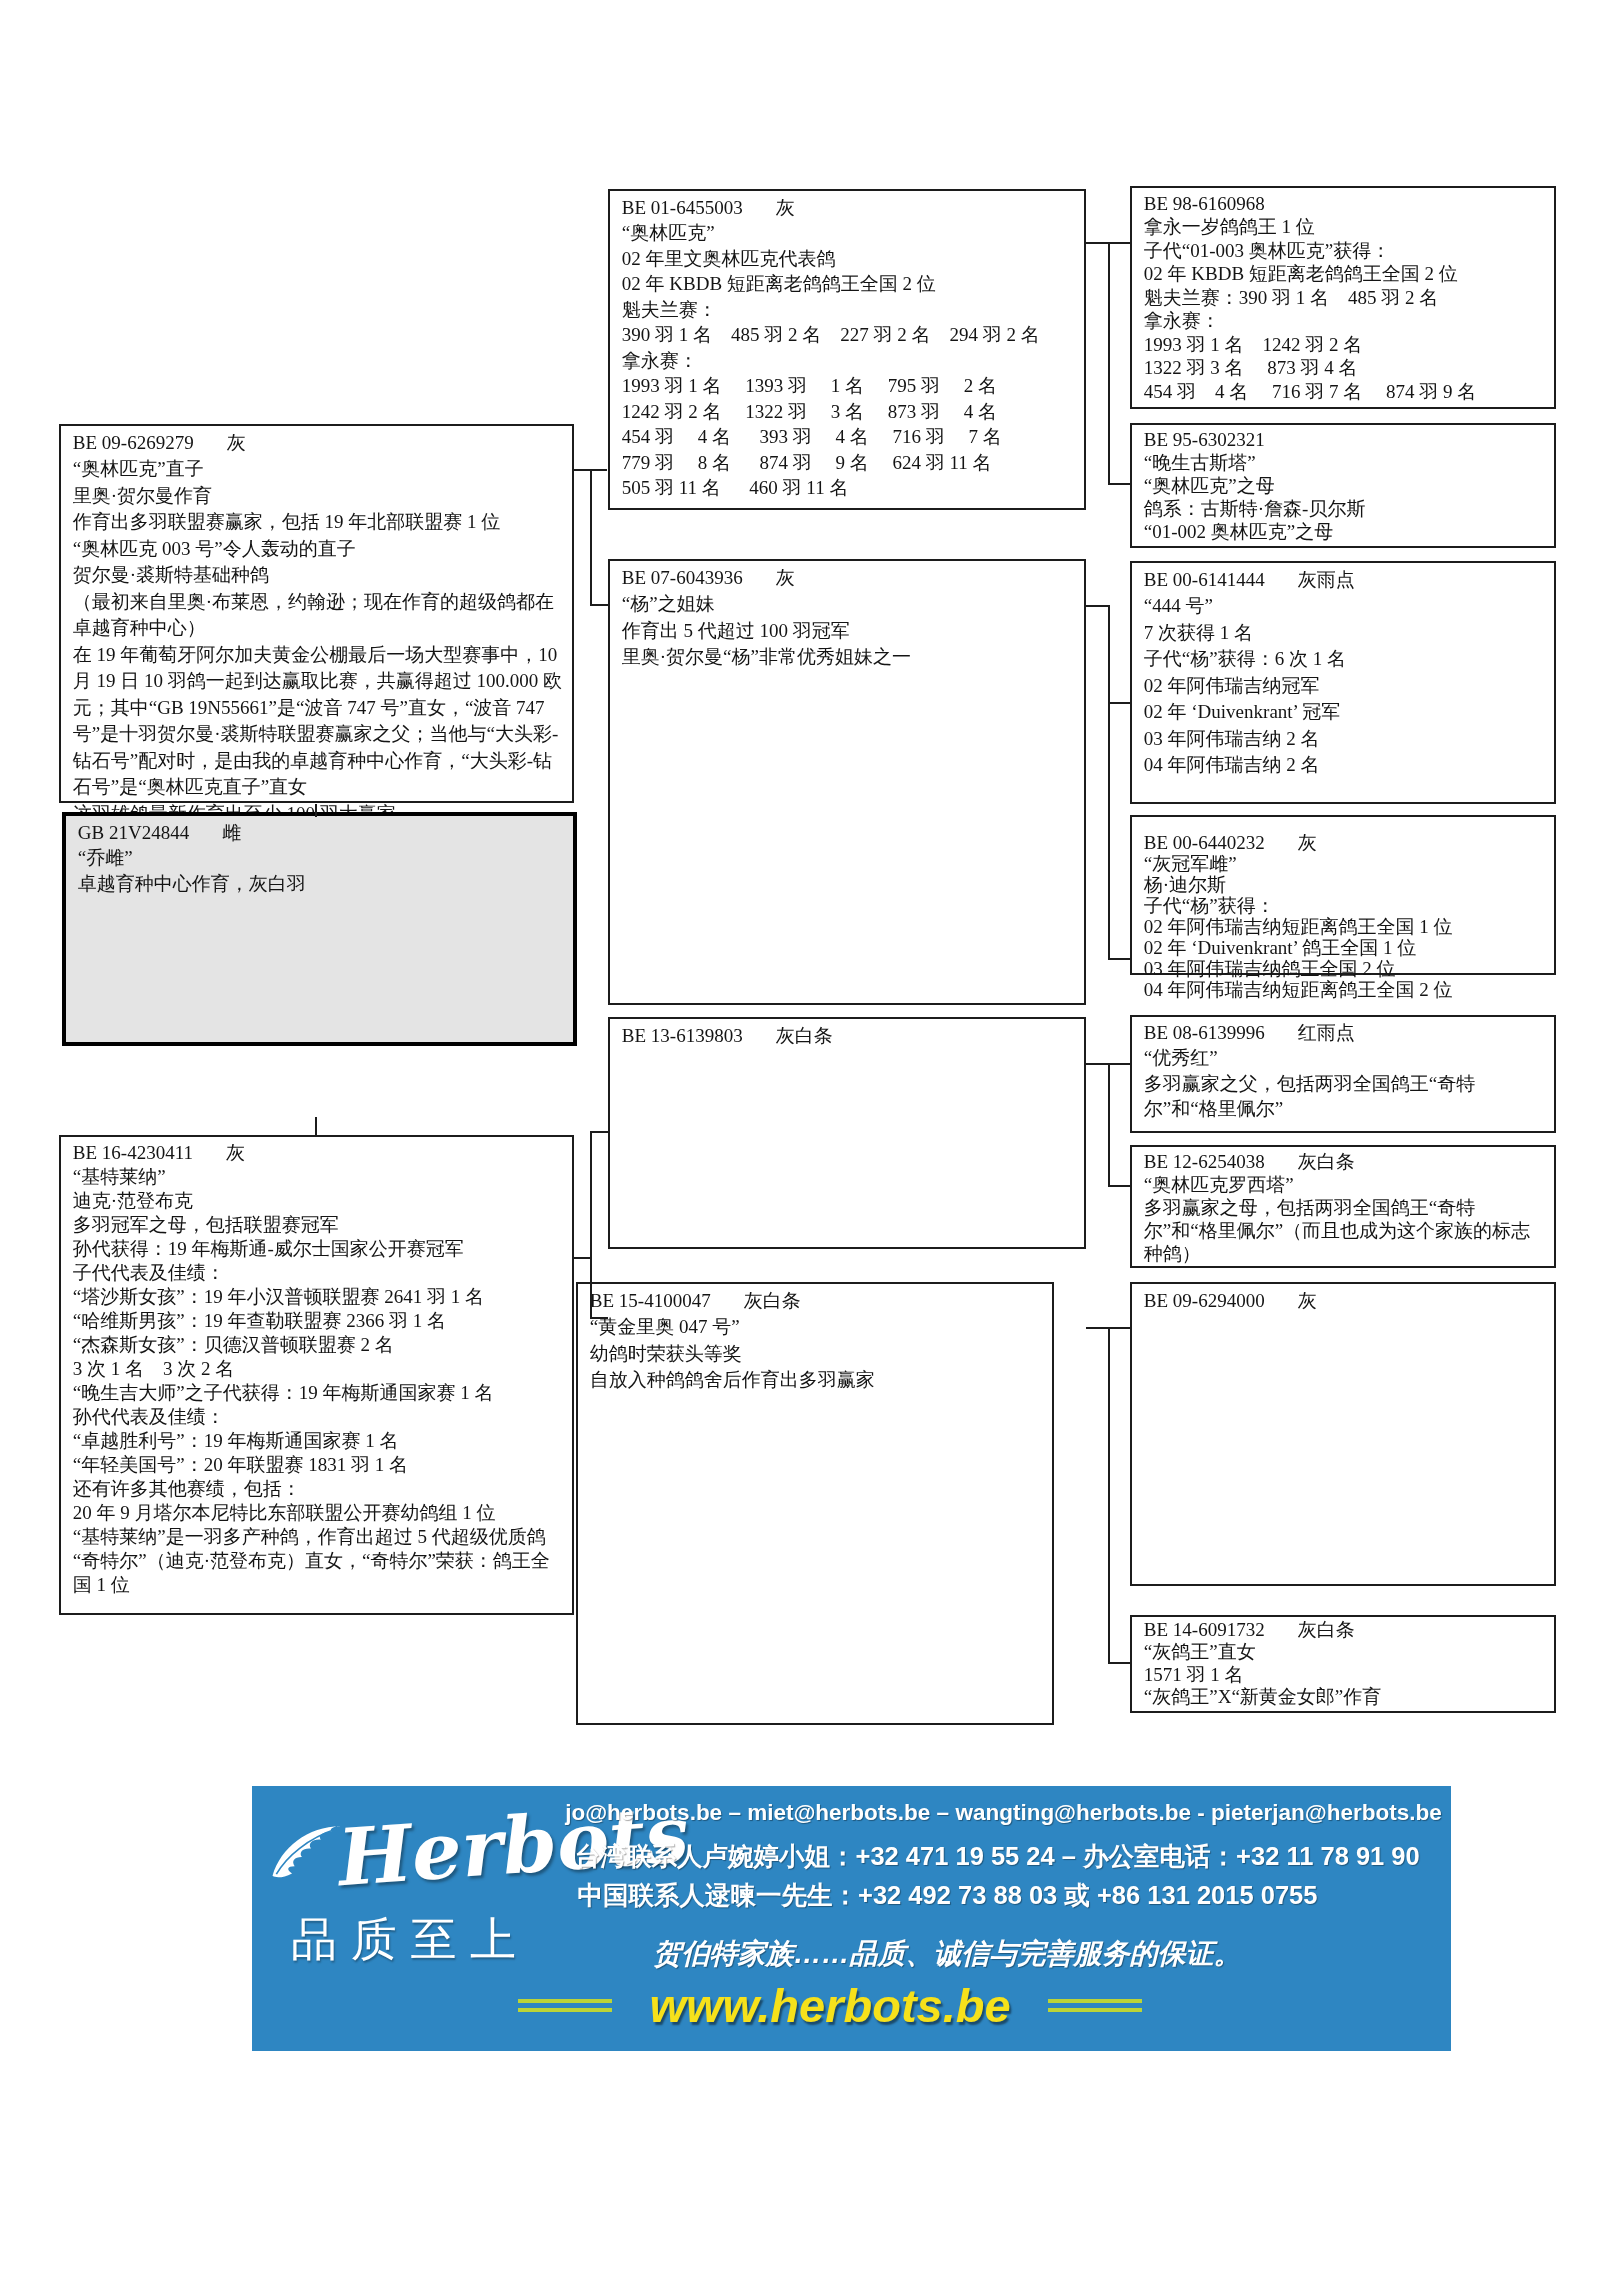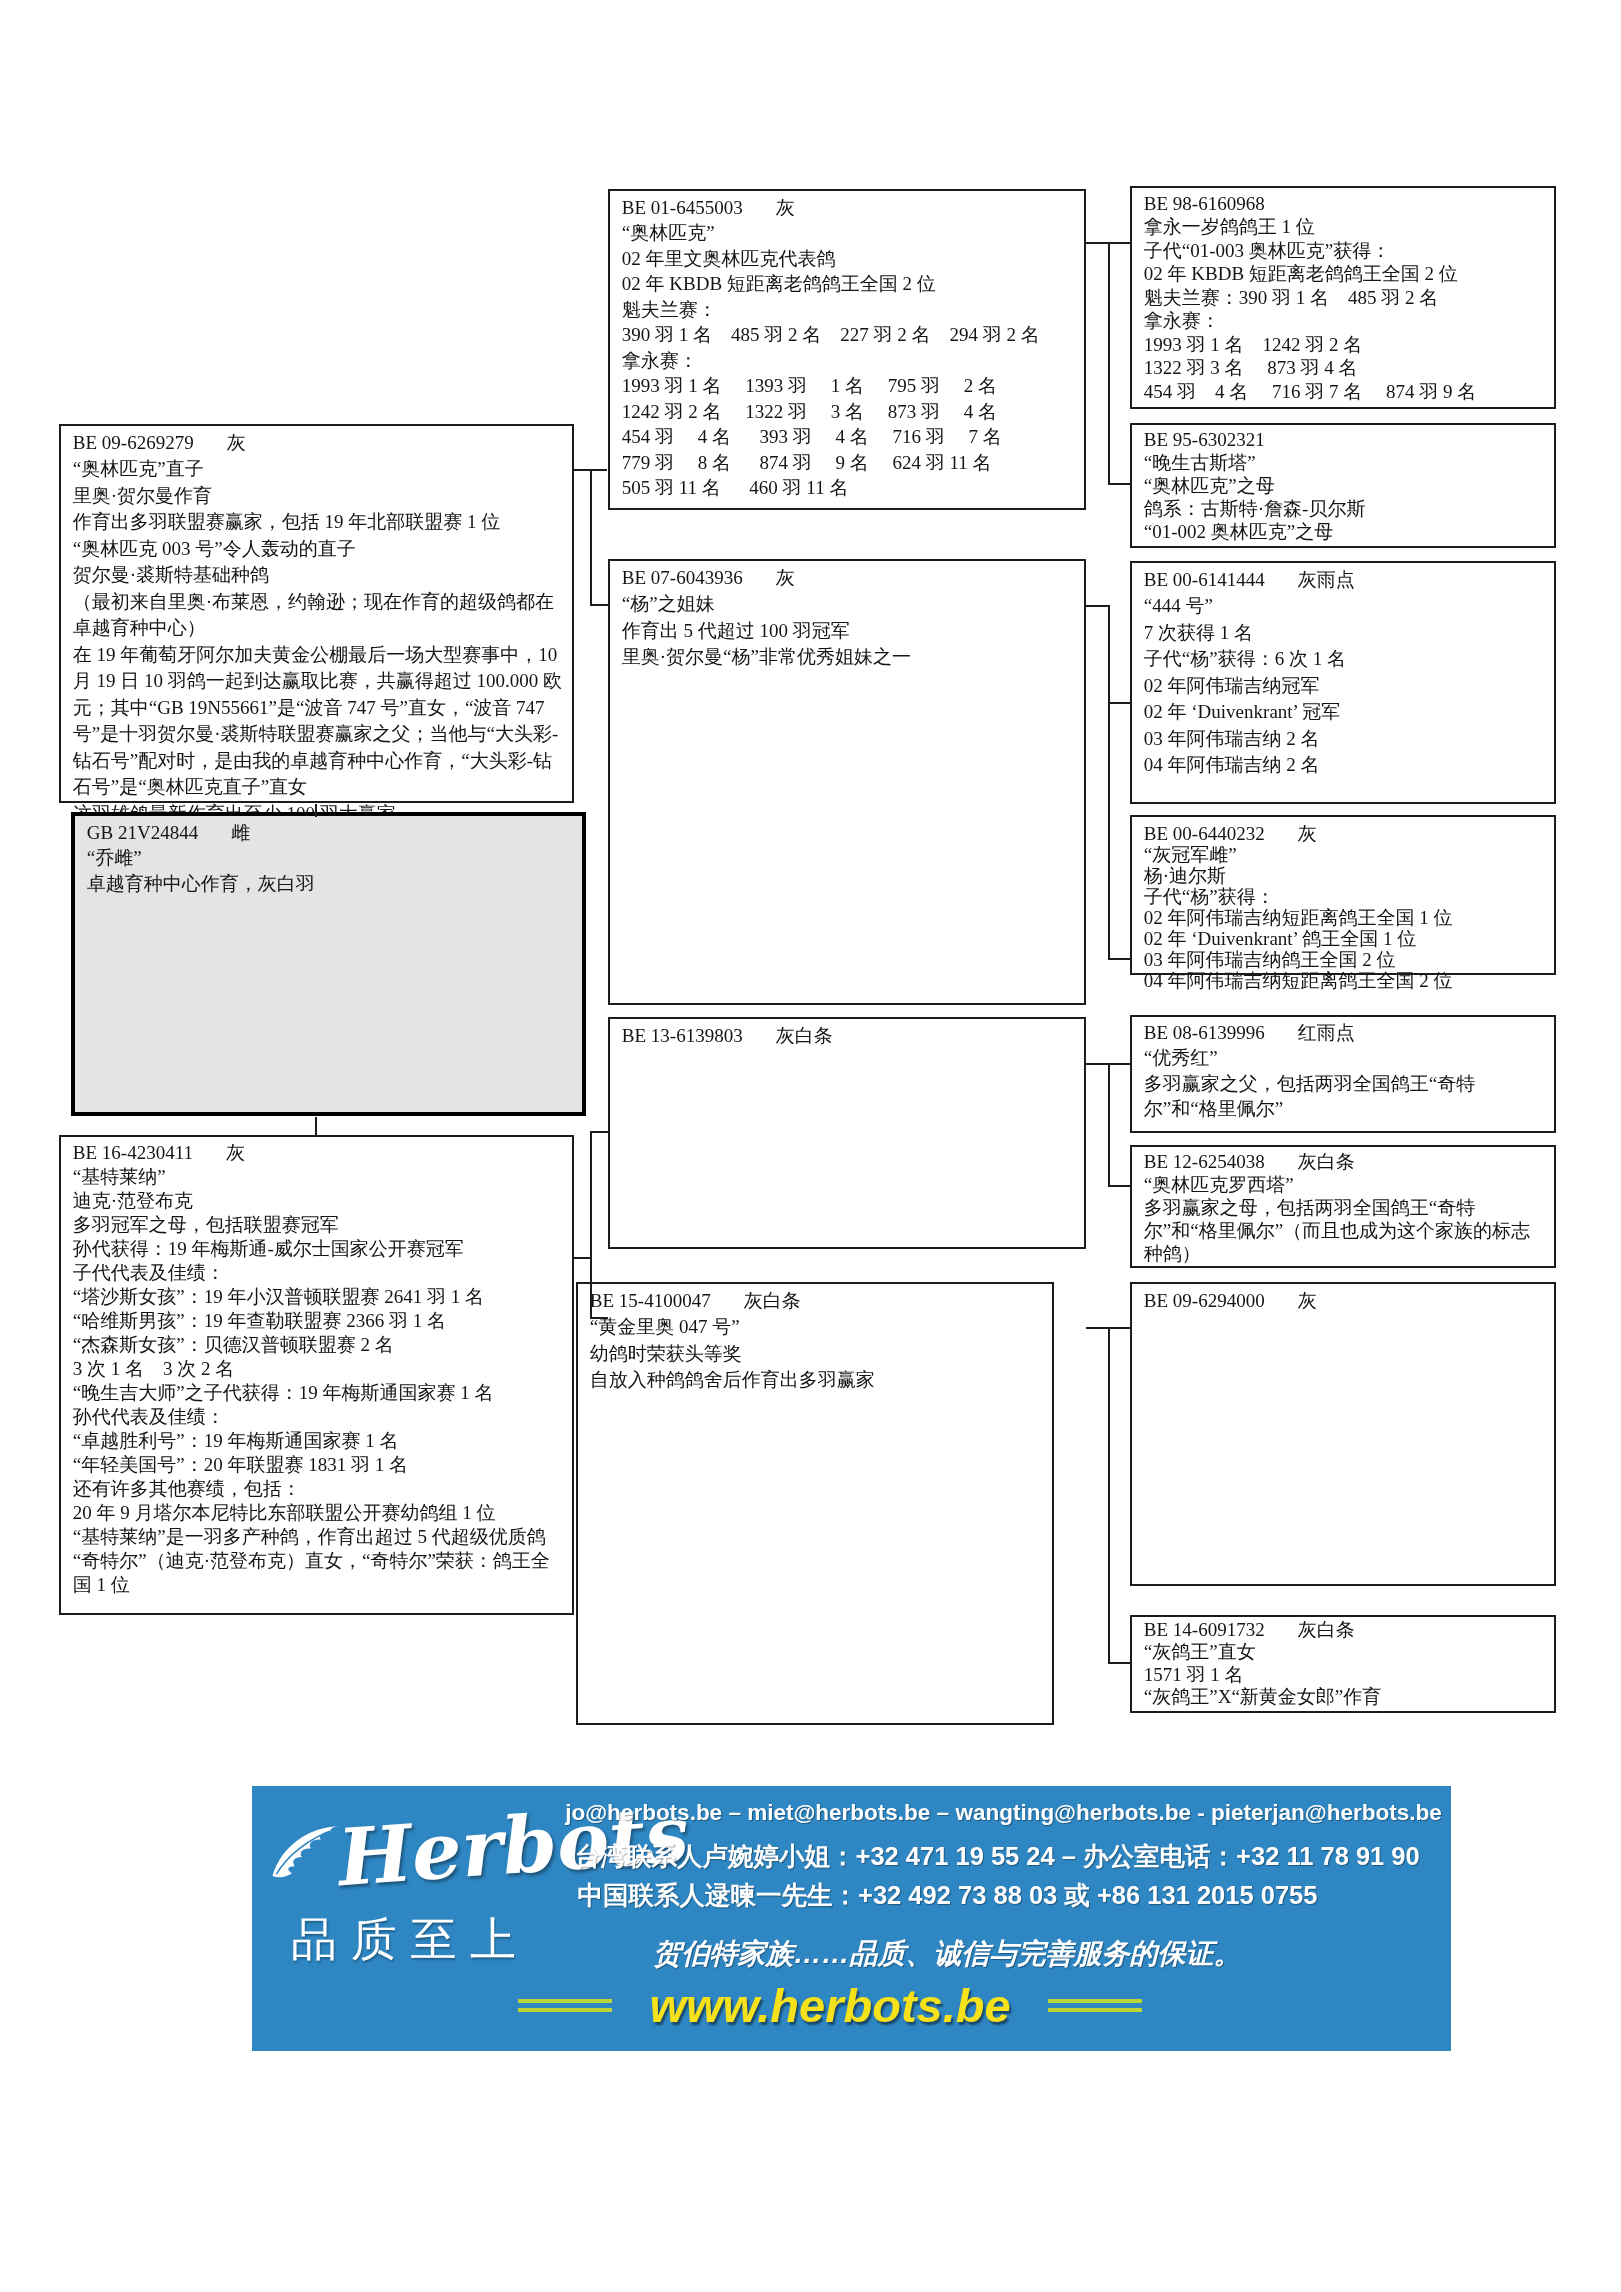--- a/index.html
+++ b/index.html
@@ -44,21 +44,21 @@
     <div class="pbody">“奥林匹克”直子
 里奥·贺尔曼作育
 作育出多羽联盟赛赢家，包括 19 年北部联盟赛 1 位
 “奥林匹克 003 号”令人轰动的直子
 贺尔曼·裘斯特基础种鸽
 （最初来自里奥·布莱恩，约翰逊；现在作育的超级鸽都在卓越育种中心）
 在 19 年葡萄牙阿尔加夫黄金公棚最后一场大型赛事中，10 月 19 日 10 羽鸽一起到达赢取比赛，共赢得超过 100.000 欧元；其中“GB 19N55661”是“波音 747 号”直女，“波音 747 号”是十羽贺尔曼·裘斯特联盟赛赢家之父；当他与“大头彩-钻石号”配对时，是由我的卓越育种中心作育，“大头彩-钻石号”是“奥林匹克直子”直女
 这羽雄鸽最新作育出至少 100 羽大赢家</div>
   </div>
 
-  <div class="pbox subject" style="left:71px;top:812px;width:515px;height:304px;">
+  <div class="pbox subject" style="left:62px;top:812px;width:515px;height:234px;">
     <div class="hdr"><span>GB 21V24844</span><span class="ctag">雌</span></div>
     <div class="pbody">“乔雌”
 卓越育种中心作育，灰白羽</div>
   </div>
 
   <div class="pbox" style="left:59px;top:1135px;width:515px;height:480px;line-height:24px;">
     <div class="hdr"><span>BE 16-4230411</span><span class="ctag">灰</span></div>
     <div class="pbody">“基特莱纳”
 迪克·范登布克
 多羽冠军之母，包括联盟赛冠军
@@ -135,21 +135,21 @@
     <div class="hdr"><span>BE 00-6141444</span><span class="ctag">灰雨点</span></div>
     <div class="pbody">“444 号”
 7 次获得 1 名
 子代“杨”获得：6 次 1 名
 02 年阿伟瑞吉纳冠军
 02 年 ‘Duivenkrant’ 冠军
 03 年阿伟瑞吉纳 2 名
 04 年阿伟瑞吉纳 2 名</div>
   </div>
 
-  <div class="pbox" style="left:1130px;top:815px;width:426px;height:160px;line-height:21px;padding-top:6px;">
+  <div class="pbox" style="left:1130px;top:815px;width:426px;height:160px;line-height:21px;padding-top:15px;">
     <div class="hdr"><span>BE 00-6440232</span><span class="ctag">灰</span></div>
     <div class="pbody">“灰冠军雌”
 杨·迪尔斯
 子代“杨”获得：
 02 年阿伟瑞吉纳短距离鸽王全国 1 位
 02 年 ‘Duivenkrant’ 鸽王全国 1 位
 03 年阿伟瑞吉纳鸽王全国 2 位
 04 年阿伟瑞吉纳短距离鸽王全国 2 位</div>
   </div>
 

